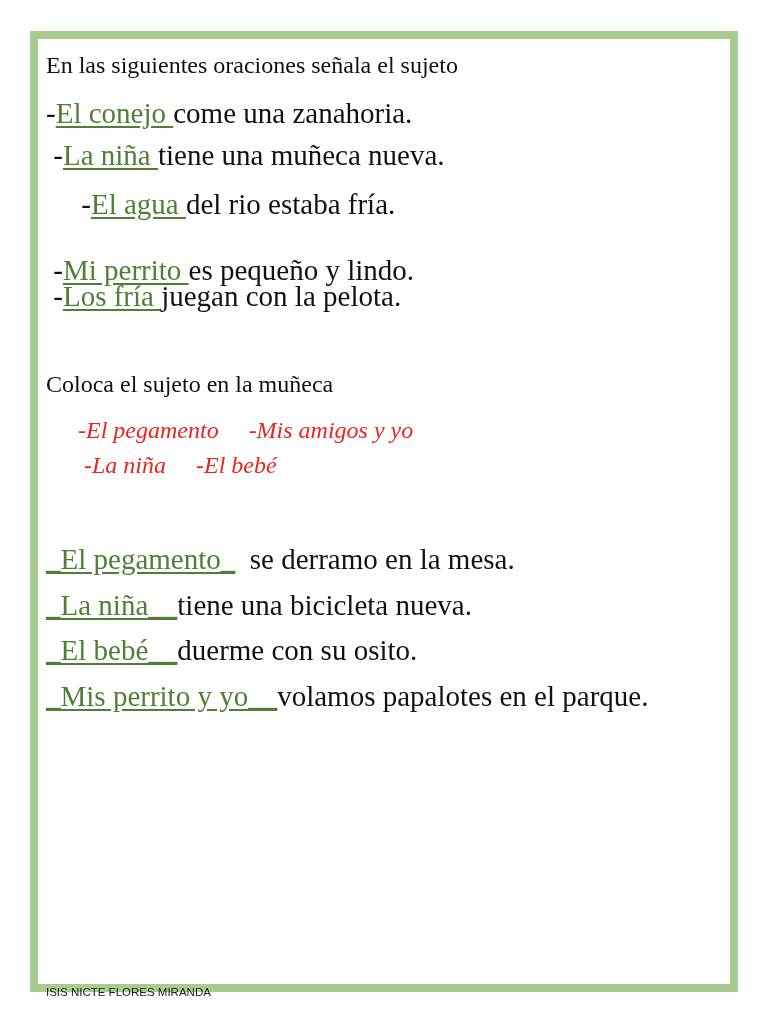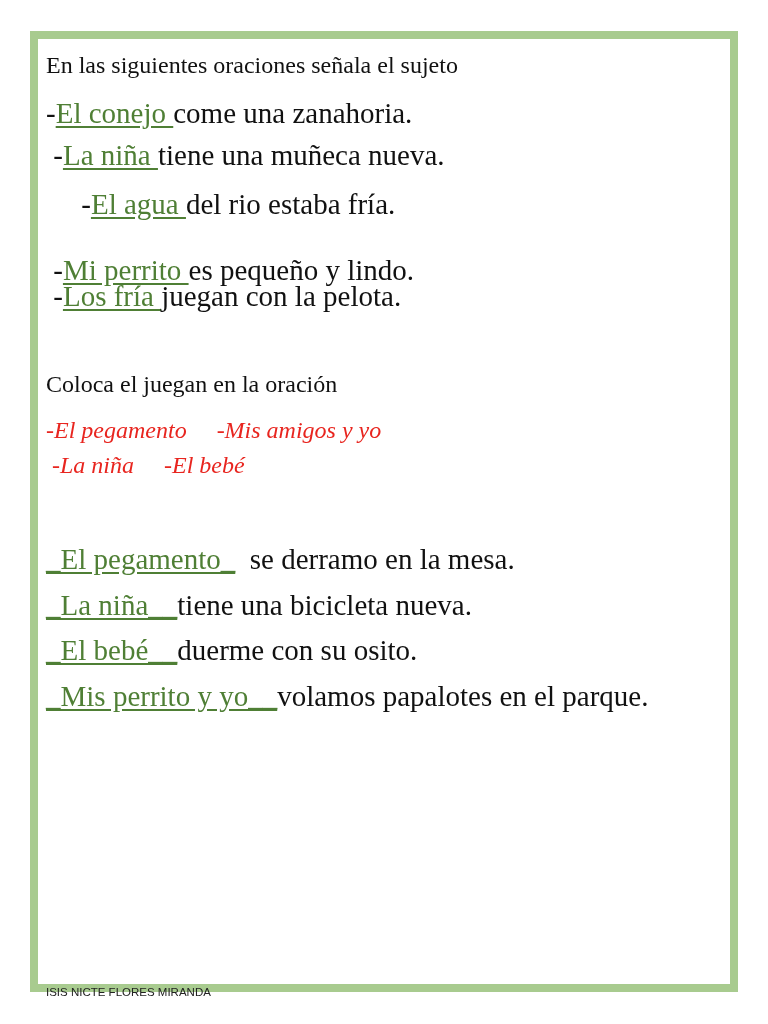--- a/index.html
+++ b/index.html
@@ -3,37 +3,37 @@
 <meta charset="utf-8">
 <style>
   html, body { margin:0; padding:0; }
   body { width:768px; height:1024px; background:#ffffff; position:relative; overflow:hidden;
          font-family: "Liberation Serif", serif; color:#111; }
   .frame { position:absolute; left:30px; top:31px; width:692px; height:945px;
            border:8px solid #a8cb8f; background:#fff; }
   .line { position:absolute; left:46px; font-size:29px; white-space:pre; line-height:1; }
   .h { font-weight:normal; font-size:24px; }
   .ans { color:#4f7f35; text-decoration:underline; text-decoration-color:#4f7f35; text-underline-offset:3px; }
-  .red { color:#e8251f; font-style:italic; font-size:24px; }
+  .red { color:#e8251f; font-style:italic; font-size:24px;margin-left:32px; }
   .foot { position:absolute; left:46px; top:945px; font-family:"Liberation Sans", sans-serif; font-size:11.5px; color:#222;margin-top:41px; }
 </style>
 </head>
 <body>
 
 <div class="frame"></div>
 
 <div class="line h" style="top:53px;">En las siguientes oraciones señala el sujeto</div>
 
 <div class="line" style="top:99px;"><span>-</span><span class="ans">El conejo </span><span>come una zanahoria.</span></div>
 <div class="line" style="top:141px;"><span> -</span><span class="ans">La niña </span><span>tiene una muñeca nueva.</span></div>
 <div class="line" style="top:190px;margin-left:28px;"><span> -</span><span class="ans">El agua </span><span>del rio estaba fría.</span></div>
 <div class="line" style="top:236px;margin-top:20px;"><span> -</span><span class="ans">Mi perrito </span><span>es pequeño y lindo.</span></div>
 <div class="line" style="top:282px;"><span> -</span><span class="ans">Los fría </span><span>juegan con la pelota.</span></div>
 
-<div class="line h" style="top:372px;">Coloca el juegan en la oración</div>
+<div class="line h" style="top:372px;">Coloca el sujeto en la muñeca</div>
 <div class="line red" style="top:418px;">-El pegamento     -Mis amigos y yo</div>
 <div class="line red" style="top:453px;text-align:center;"> -La niña     -El bebé</div>
 
 <div class="line" style="top:545px;"><span class="ans">_El pegamento_</span><span>  se derramo en la mesa.</span></div>
 <div class="line" style="top:591px;"><span class="ans">_La niña__</span><span>tiene una bicicleta nueva.</span></div>
 <div class="line" style="top:636px;"><span class="ans">_El bebé__</span><span>duerme con su osito.</span></div>
 <div class="line" style="top:682px;"><span class="ans">_Mis perrito y yo__</span><span>volamos papalotes en el parque.</span></div>
 
 <div class="foot">ISIS NICTE FLORES MIRANDA</div>
 

